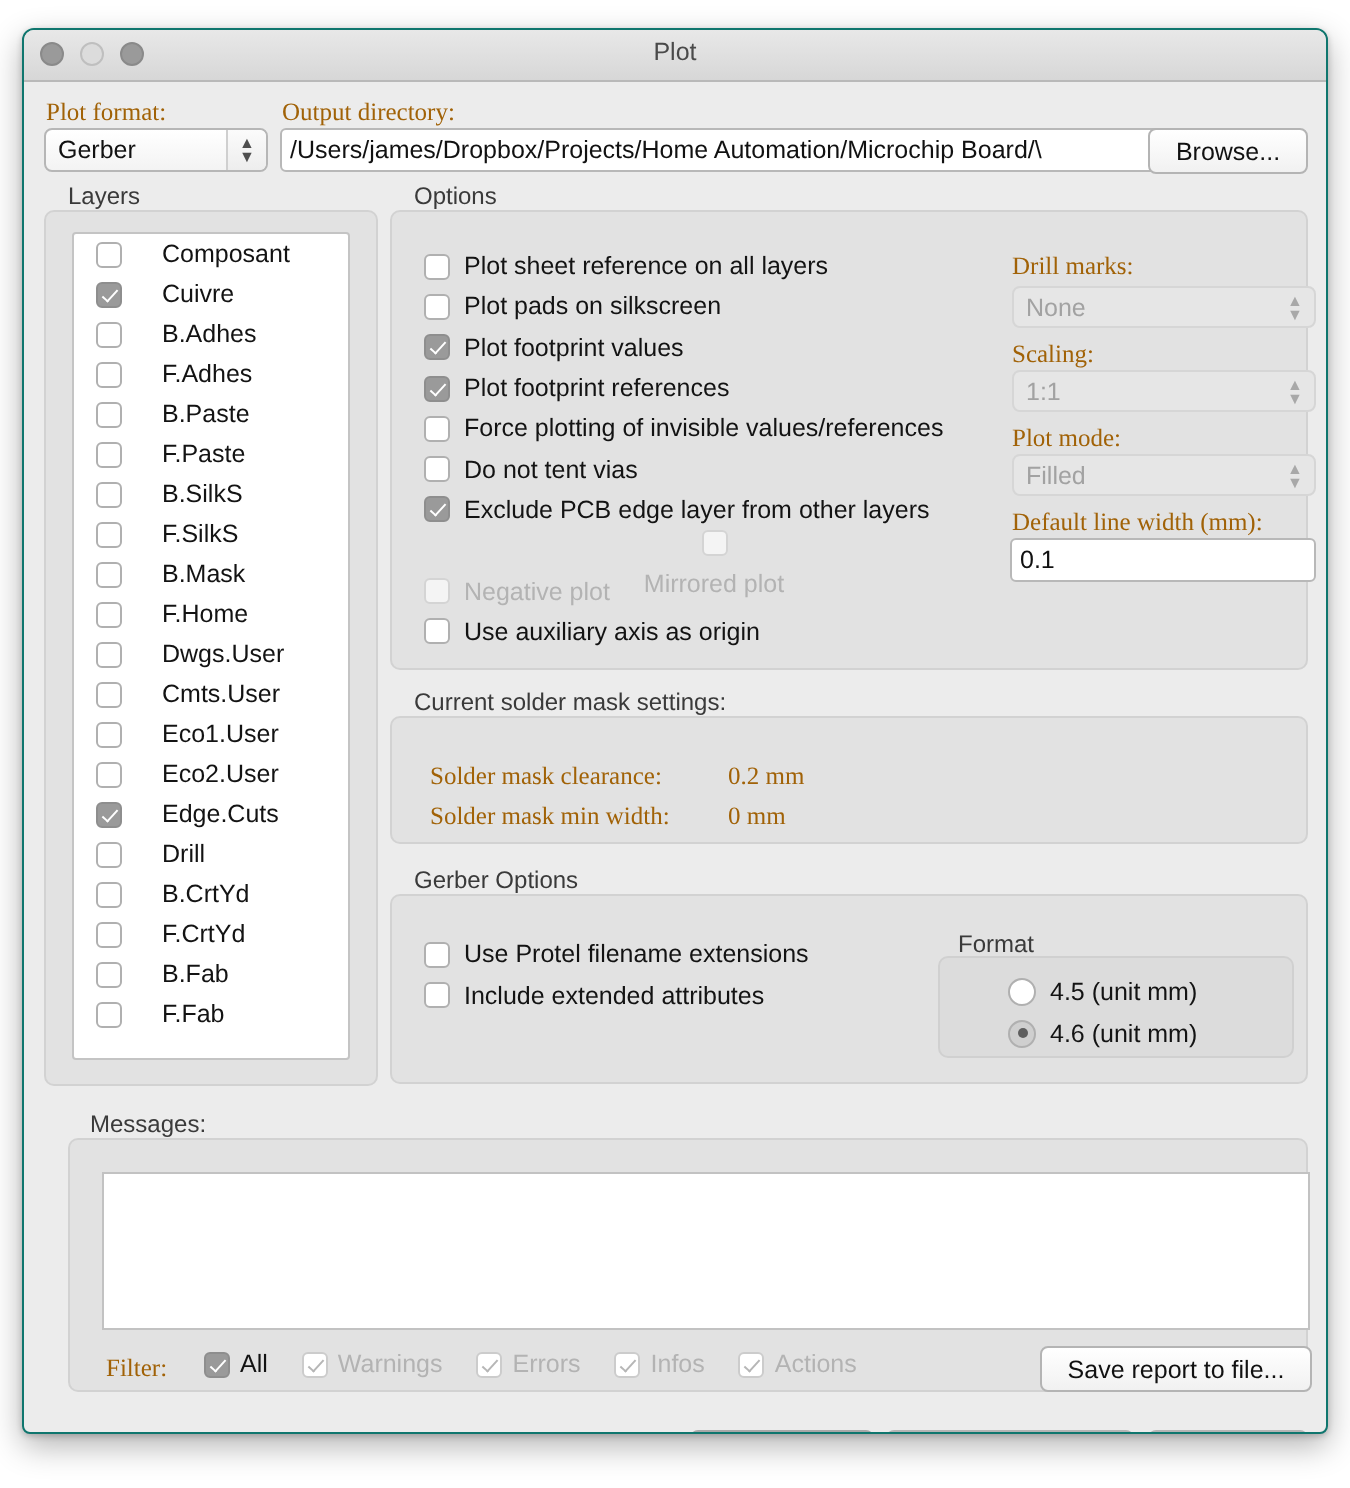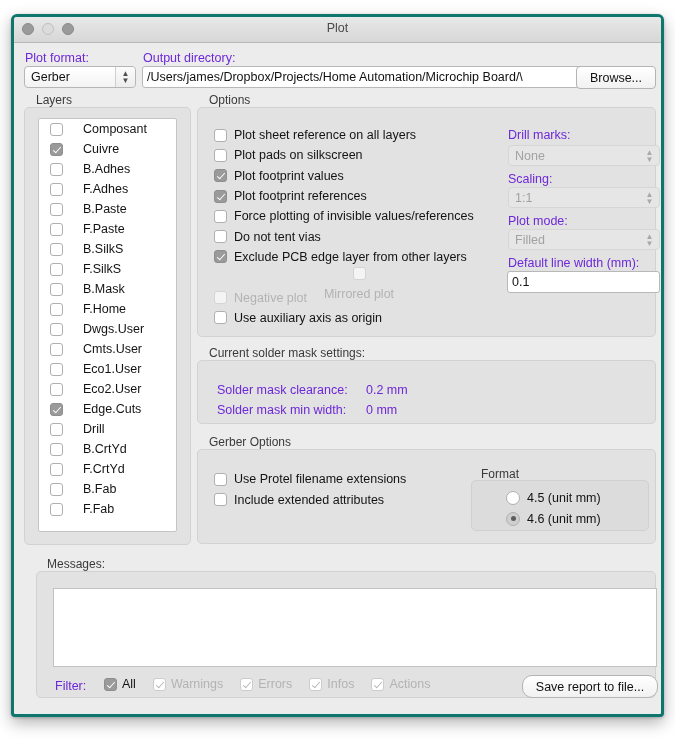--- a/index.html
+++ b/index.html
@@ -12,21 +12,21 @@
     font-family: "Liberation Sans", sans-serif;
   }
 
   #window {
     position: absolute;
     left: 11px;
     top: 14px;
     width: 653px;
     height: 703px;
     background: #ececec;
-    border: 3px solid #0f766e;
+    border: 1px solid #0f766e;
     border-radius: 6px 6px 4px 4px;
     box-shadow: 0 6px 16px rgba(0,0,0,0.30), 0 1px 3px rgba(0,0,0,0.20);
     box-sizing: border-box;
     overflow: hidden;
   }
 
   
   #titlebar {
     height: 25px;
     background: linear-gradient(to bottom, #e8e8e8 0%, #d7d7d7 100%);
@@ -39,21 +39,21 @@
   .light.min    { background: #dcdcdc; border: 1px solid #bfbfbf; }
   .light.zoom   { background: #9a9a9a; border: 1px solid #8a8a8a; }
   #window-title {
     position: absolute; left: 0; right: 0; top: 4px;
     text-align: center;
     font-size: 12.5px;
     color: #4a4a4a;
   }
 
   
-  .lbl { font-size: 12.5px; color: #6d28d9; }
+  .lbl { font-size: 12.5px; color: #a16207; font-family: Liberation Serif, serif; }
   .grp-label { font-size: 12px; color: #3a3a3a; }
 
   .groupbox {
     position: absolute;
     background: #e2e2e2;
     border: 1px solid #d2d2d2;
     border-radius: 5px;
     box-sizing: border-box;
   }
 
@@ -458,19 +458,19 @@
       <div class="cbrow dim" style="gap: 5px;">
         <span class="cb ondim"></span>
         <span class="t">Infos</span>
       </div>
       <div class="cbrow dim" style="gap: 5px;">
         <span class="cb ondim"></span>
         <span class="t">Actions</span>
       </div>
     </div>
 
-  <div class="btn" style="position:absolute; left:508px; top:658px; width:136px; height:23px;border-radius:10px;">Save report to file...</div>
+  <div class="btn" style="position:absolute; left:508px; top:658px; width:136px; height:23px;">Save report to file...</div>
 
   <div class="btn pressed" style="position:absolute; left:333px; top:700px; width:92px; height:24px;">Plot</div>
   <div class="btn" style="position:absolute; left:431px; top:700px; width:124px; height:24px;">Generate Drill File</div>
   <div class="btn" style="position:absolute; left:562px; top:700px; width:80px; height:24px;">Close</div>
 
 </div>
 
 </body></html>

